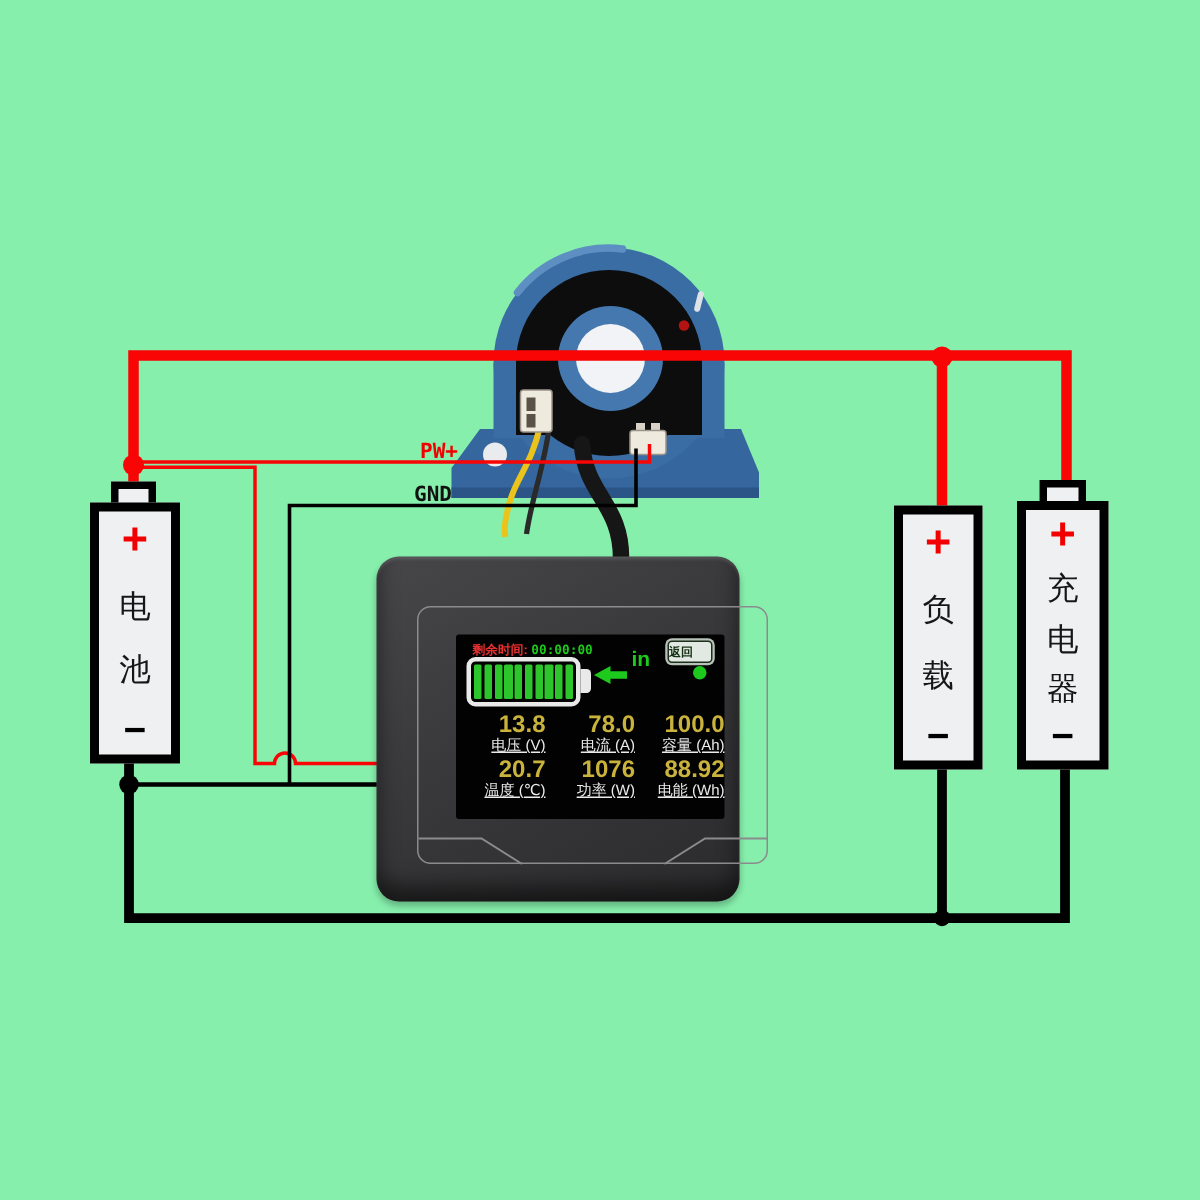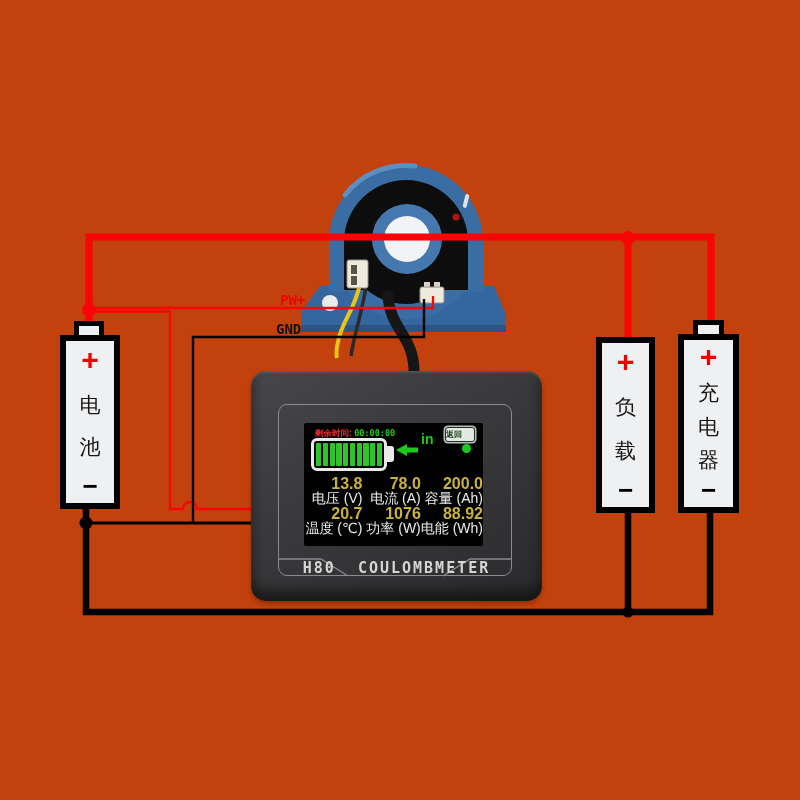--- a/index.html
+++ b/index.html
@@ -1,30 +1,30 @@
 <!DOCTYPE html>
 <html><head>
 <meta charset="utf-8">
 <style>
   html,body{margin:0;padding:0;}
-  .stage{position:relative;width:800px;height:800px;background:#c2410c;overflow:hidden;
+  .stage{position:relative;width:800px;height:800px;background:#86efac;overflow:hidden;
          font-family:"Liberation Sans","DejaVu Sans",sans-serif;}
   .stage svg.wiring{position:absolute;left:0;top:0;z-index:1;}
 
   
   .tbox{position:absolute;z-index:2;background:#eff0f2;border:6px solid #000;
         box-sizing:border-box;display:flex;flex-direction:column;align-items:center;
         justify-content:space-between;padding:6px 0 10px 0;}
   .tbox .plus{color:#f20000;font-size:30px;font-weight:bold;line-height:26px;}
   .tbox .cjk{font-size:21px;color:#161616;line-height:22px;}
   .tbox .minus{font-size:26px;font-weight:bold;color:#000;line-height:14px;}
   .cap{position:absolute;z-index:2;background:#eff0f2;border:5px solid #000;box-sizing:border-box;}
 
   
-  .meter{position:absolute;z-index:3;left:251px;top:371px;width:291px;height:230px;
+  .meter{position:absolute;z-index:3;left:251px;top:371px;width:242px;height:230px;
          border-radius:15px;background:linear-gradient(150deg,#47474a 0%,#39393b 45%,#2b2b2d 100%);
          box-shadow:inset 0 2px 2px rgba(255,255,255,.12), inset 0 -10px 14px rgba(0,0,0,.55), 0 3px 4px rgba(0,0,0,.25);}
   .meter .outline{position:absolute;left:27px;top:33px;width:234px;height:172px;
          border:1px solid #8b8b8e;border-radius:9px;box-sizing:border-box;}
   .meter svg.banner{position:absolute;left:0;top:0;}
   .meter .brand{position:absolute;left:0;right:0;top:188px;text-align:center;
          font-family:"DejaVu Sans Mono","Liberation Mono",monospace;font-size:15px;font-weight:bold;
          letter-spacing:2px;color:#d6d6d6;white-space:pre;}
 
   
@@ -40,21 +40,21 @@
   .gdot{position:absolute;left:158px;top:21px;width:9px;height:9px;border-radius:50%;background:#1dc91d;}
   .batticon{position:absolute;left:7px;top:15px;width:76px;height:33px;border:3px solid #e9e9e9;
             border-radius:6px;box-sizing:border-box;display:flex;gap:1.5px;padding:2px;}
   .batticon .bar{flex:1;background:#2cc52c;border-radius:1px;}
   .battnub{position:absolute;left:83px;top:23px;width:7px;height:16px;background:#e9e9e9;border-radius:0 3px 3px 0;}
   .pct{position:absolute;left:92px;top:16px;color:#ededed;font-size:33px;line-height:34px;white-space:nowrap;}
   .pct .sign{font-size:16px;}
   .stats{position:absolute;left:0;top:51px;width:179px;display:grid;grid-template-columns:1fr 1fr 1fr;text-align:right;}
   .stats .cell{padding-top:1px;}
   .stats .v{font-size:16px;font-weight:bold;color:#cab33c;line-height:17px;}
-  .stats .l{font-size:14px;color:#ebebeb;line-height:12px;white-space:nowrap;}
+  .stats .l{font-size:10px;color:#ebebeb;line-height:12px;white-space:nowrap;text-decoration:underline;}
 </style>
 </head>
 <body>
 
 <div class="stage">
 
   <svg class="wiring" width="800" height="800" viewBox="0 0 800 800">
 
     <g>
       <path d="M301,332 L301,312 L320,286 L494,286 L506,315 L506,332 Z" fill="#35679e"></path>
@@ -164,33 +164,32 @@
       <div class="stats">
         <div class="cell">
           <div class="v">13.8</div>
           <div class="l">电压 (V)</div>
         </div>
         <div class="cell">
           <div class="v">78.0</div>
           <div class="l">电流 (A)</div>
         </div>
         <div class="cell">
-          <div class="v">200.0</div>
+          <div class="v">100.0</div>
           <div class="l">容量 (Ah)</div>
         </div>
         <div class="cell">
           <div class="v">20.7</div>
           <div class="l">温度 (℃)</div>
         </div>
         <div class="cell">
           <div class="v">1076</div>
           <div class="l">功率 (W)</div>
         </div>
         <div class="cell">
           <div class="v">88.92</div>
           <div class="l">电能 (Wh)</div>
         </div>
       </div>
     </div>
 
-    <div class="brand">H80  COULOMBMETER</div>
   </div>
 </div>
 
 </body></html>

